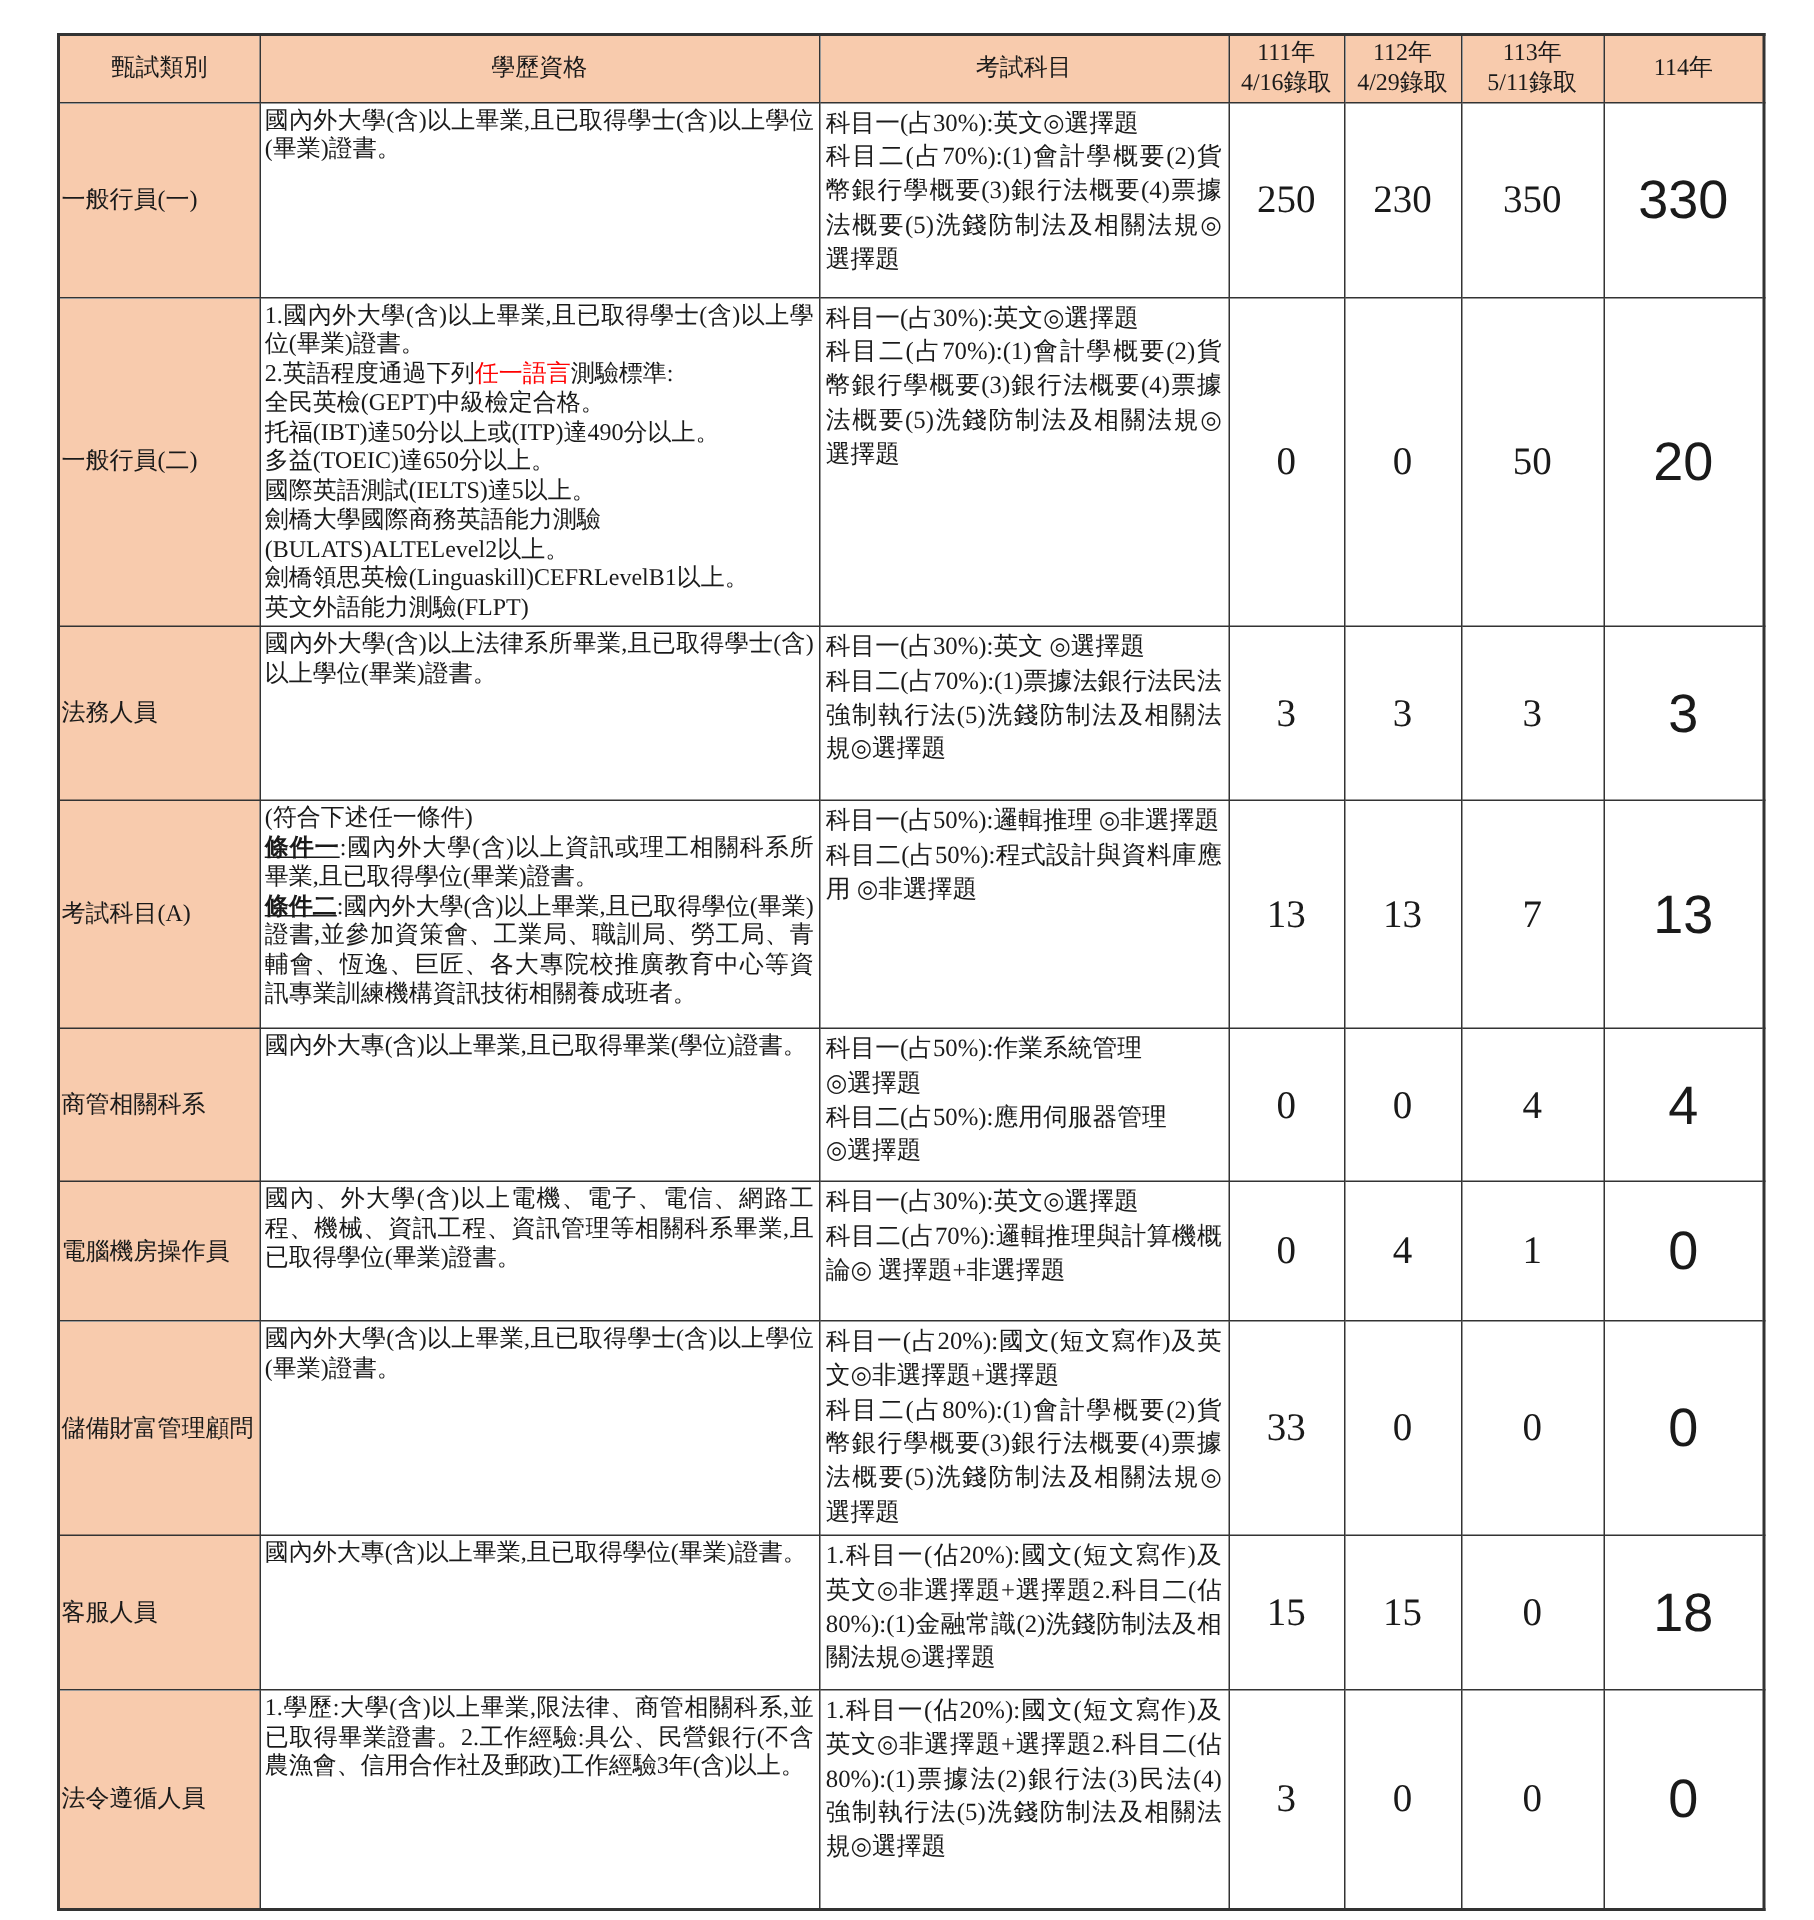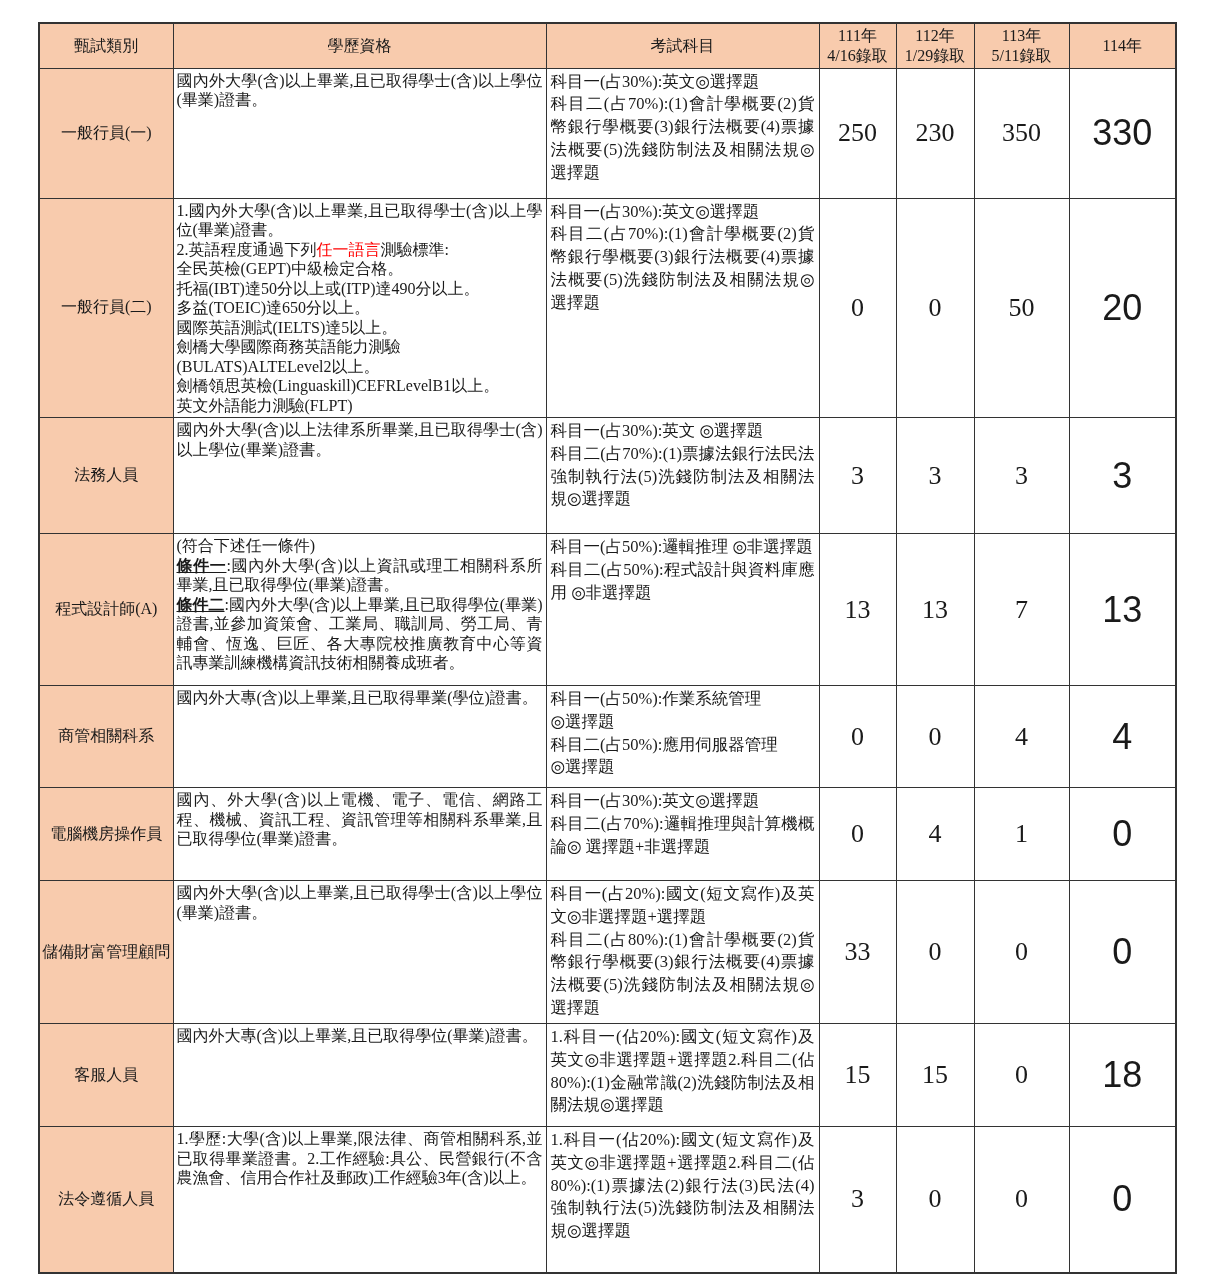--- a/index.html
+++ b/index.html
@@ -29,21 +29,21 @@
     height: 45px;
     font-weight: normal;
     font-size: 16px;
     line-height: 1.25;
     text-align: center;
     vertical-align: middle;
     white-space: pre-line;
   }
   td.cat {
     background: var(--header-bg);
-    text-align: center;
+    text-align: left;
     vertical-align: middle;
     font-size: 16px;
     padding: 0 1px;
   }
   td.qual {
     vertical-align: top;
     text-align: justify;
     font-size: 16px;
     line-height: 1.22;
     padding: 2px 3px 2px 3px;
@@ -95,21 +95,21 @@
       <col style="width:107px">
     </colgroup>
     <thead>
       <tr>
         <th>甄試類別</th>
         <th>學歷資格</th>
         <th>考試科目</th>
         <th>111年
 4/16錄取</th>
         <th>112年
-1/29錄取</th>
+4/29錄取</th>
         <th>113年
 5/11錄取</th>
         <th>114年</th>
       </tr>
     </thead>
     <tbody>
         <tr>
           <td class="cat">一般行員(一)</td>
           <td class="qual"><span>國內外大學(含)以上畢業,且已取得學士(含)以上學位(畢業)證書。</span></td>
           <td class="subj">科目一(占30%):英文◎選擇題
@@ -142,21 +142,21 @@
           <td class="cat">法務人員</td>
           <td class="qual"><span>國內外大學(含)以上法律系所畢業,且已取得學士(含)以上學位(畢業)證書。</span></td>
           <td class="subj">科目一(占30%):英文 ◎選擇題
 科目二(占70%):(1)票據法銀行法民法強制執行法(5)洗錢防制法及相關法規◎選擇題</td>
           <td class="val">3</td>
           <td class="val">3</td>
           <td class="val">3</td>
           <td class="val val-last">3</td>
         </tr>
         <tr>
-          <td class="cat">程式設計師(A)</td>
+          <td class="cat">考試科目(A)</td>
           <td class="qual"><span>(符合下述任一條件)
 </span><span class="seg-bold-underline">條件一</span><span>:國內外大學(含)以上資訊或理工相關科系所畢業,且已取得學位(畢業)證書。
 </span><span class="seg-bold-underline">條件二</span><span>:國內外大學(含)以上畢業,且已取得學位(畢業)證書,並參加資策會、工業局、職訓局、勞工局、青輔會、恆逸、巨匠、各大專院校推廣教育中心等資訊專業訓練機構資訊技術相關養成班者。</span></td>
           <td class="subj">科目一(占50%):邏輯推理 ◎非選擇題
 科目二(占50%):程式設計與資料庫應用 ◎非選擇題</td>
           <td class="val">13</td>
           <td class="val">13</td>
           <td class="val">7</td>
           <td class="val val-last">13</td>
         </tr>

